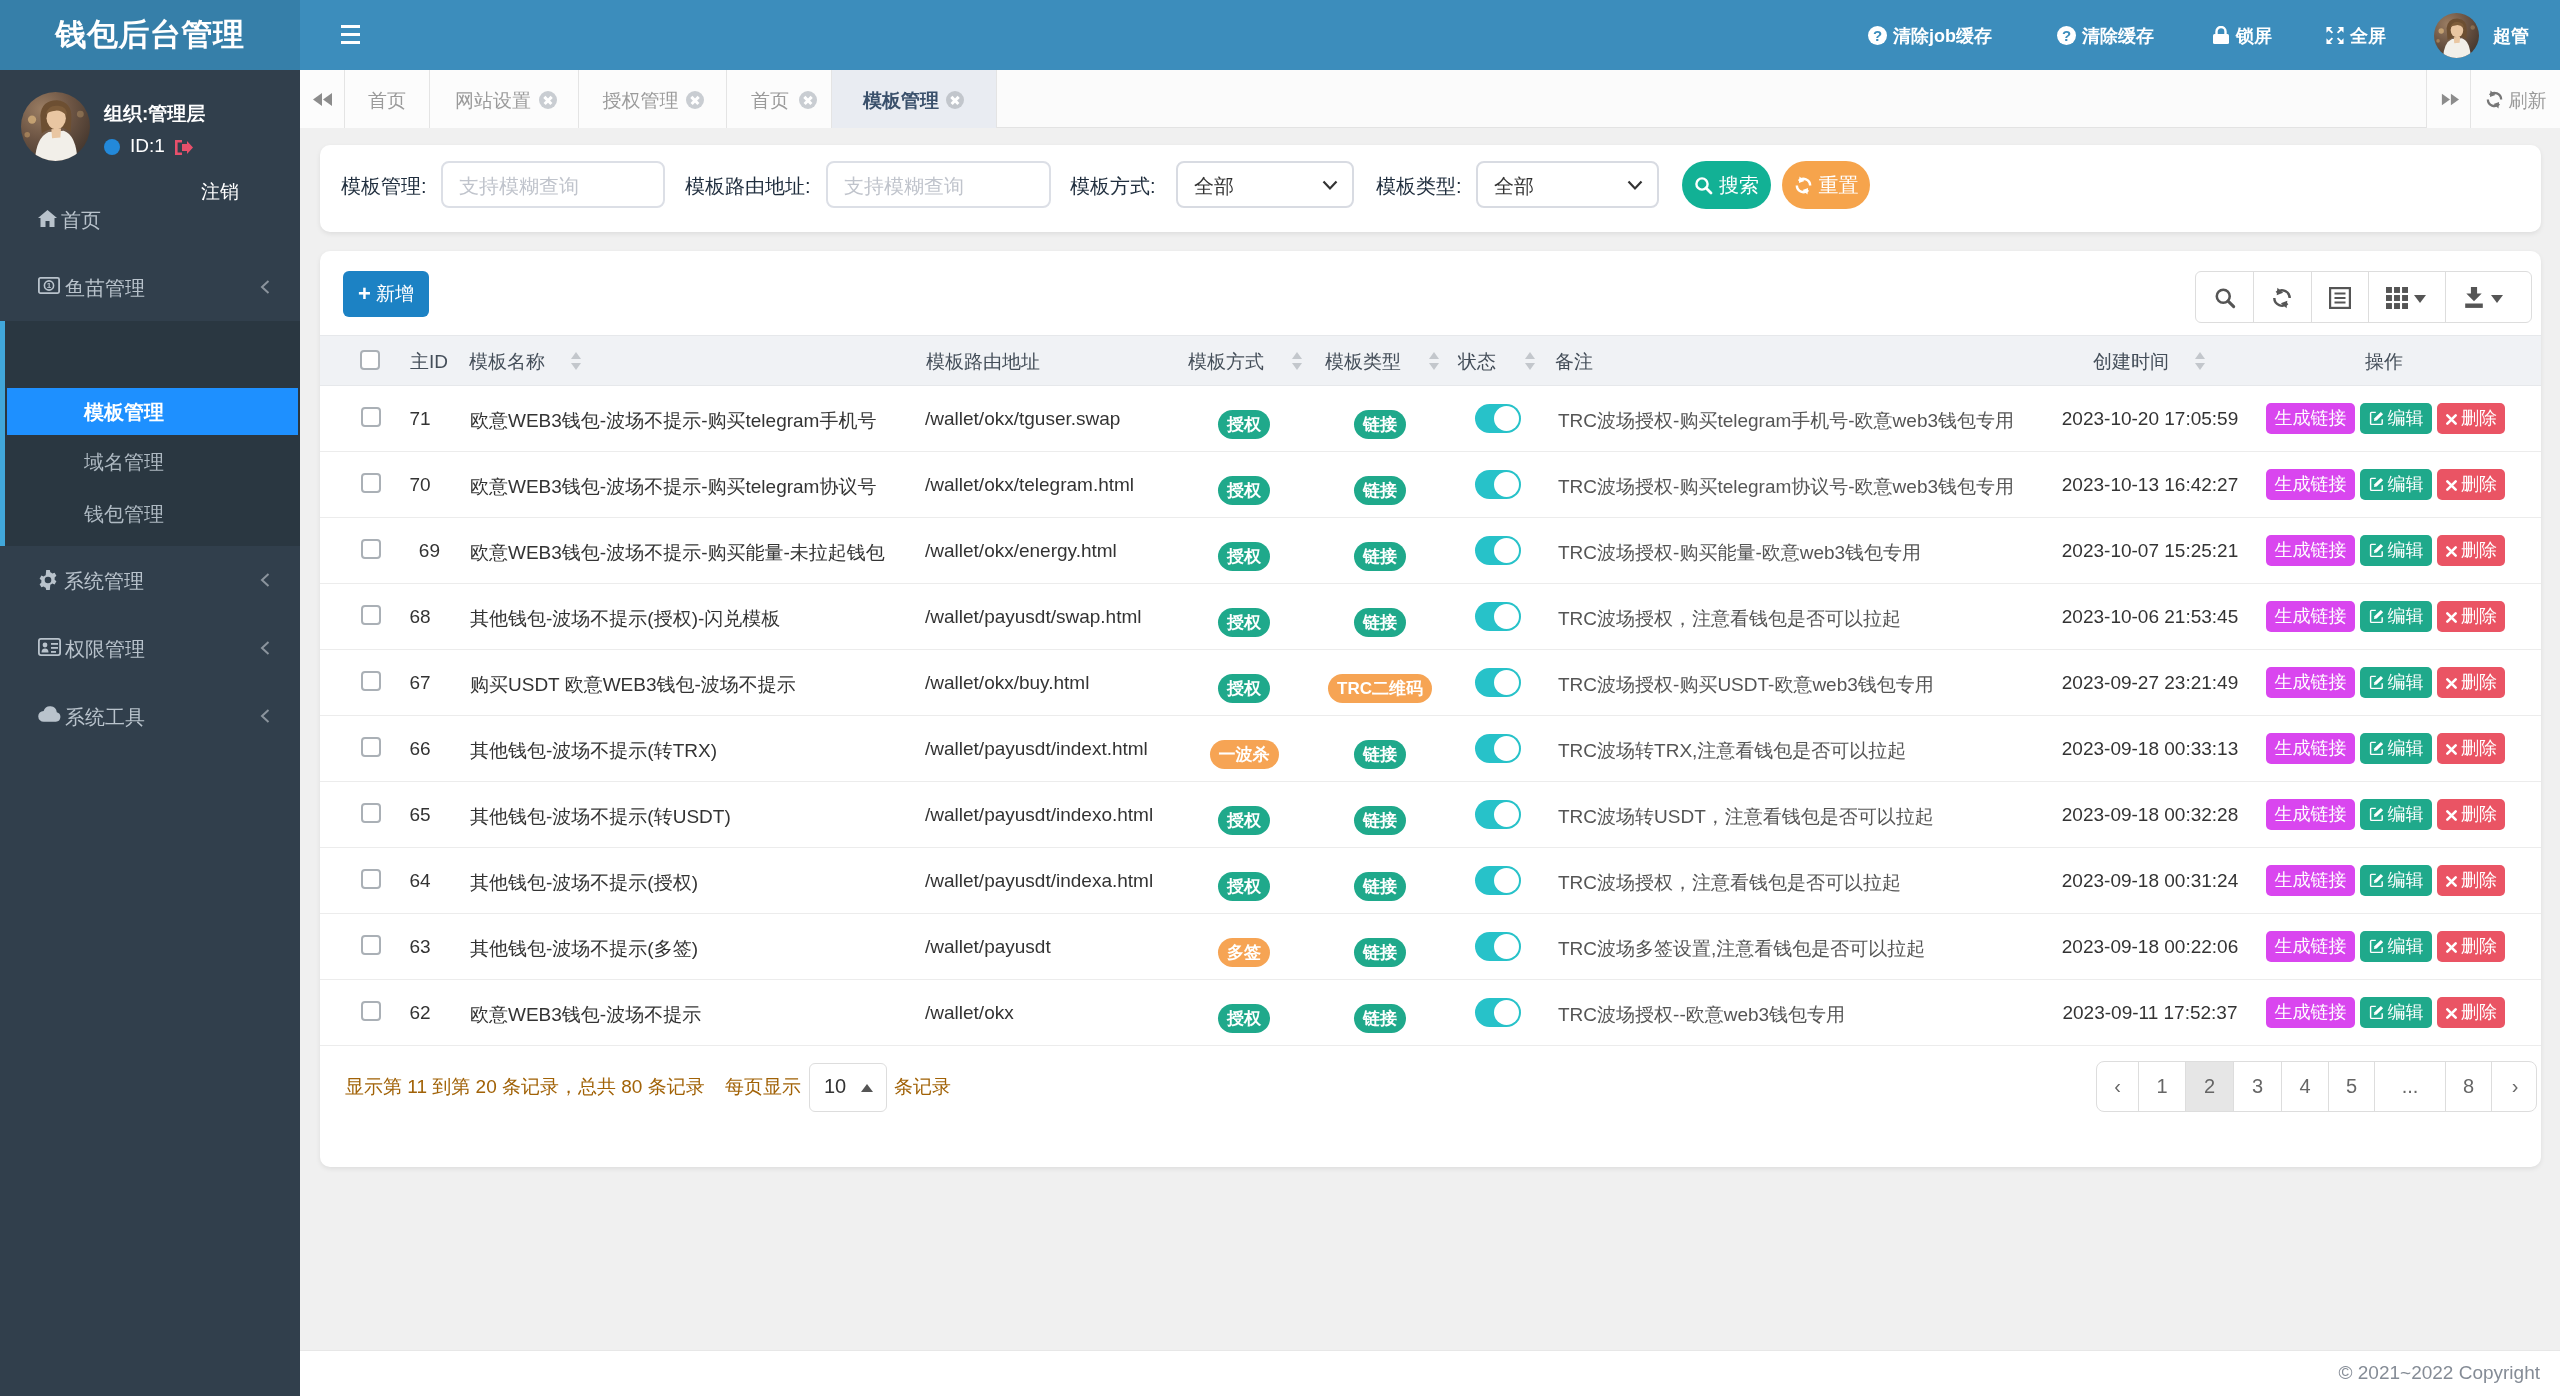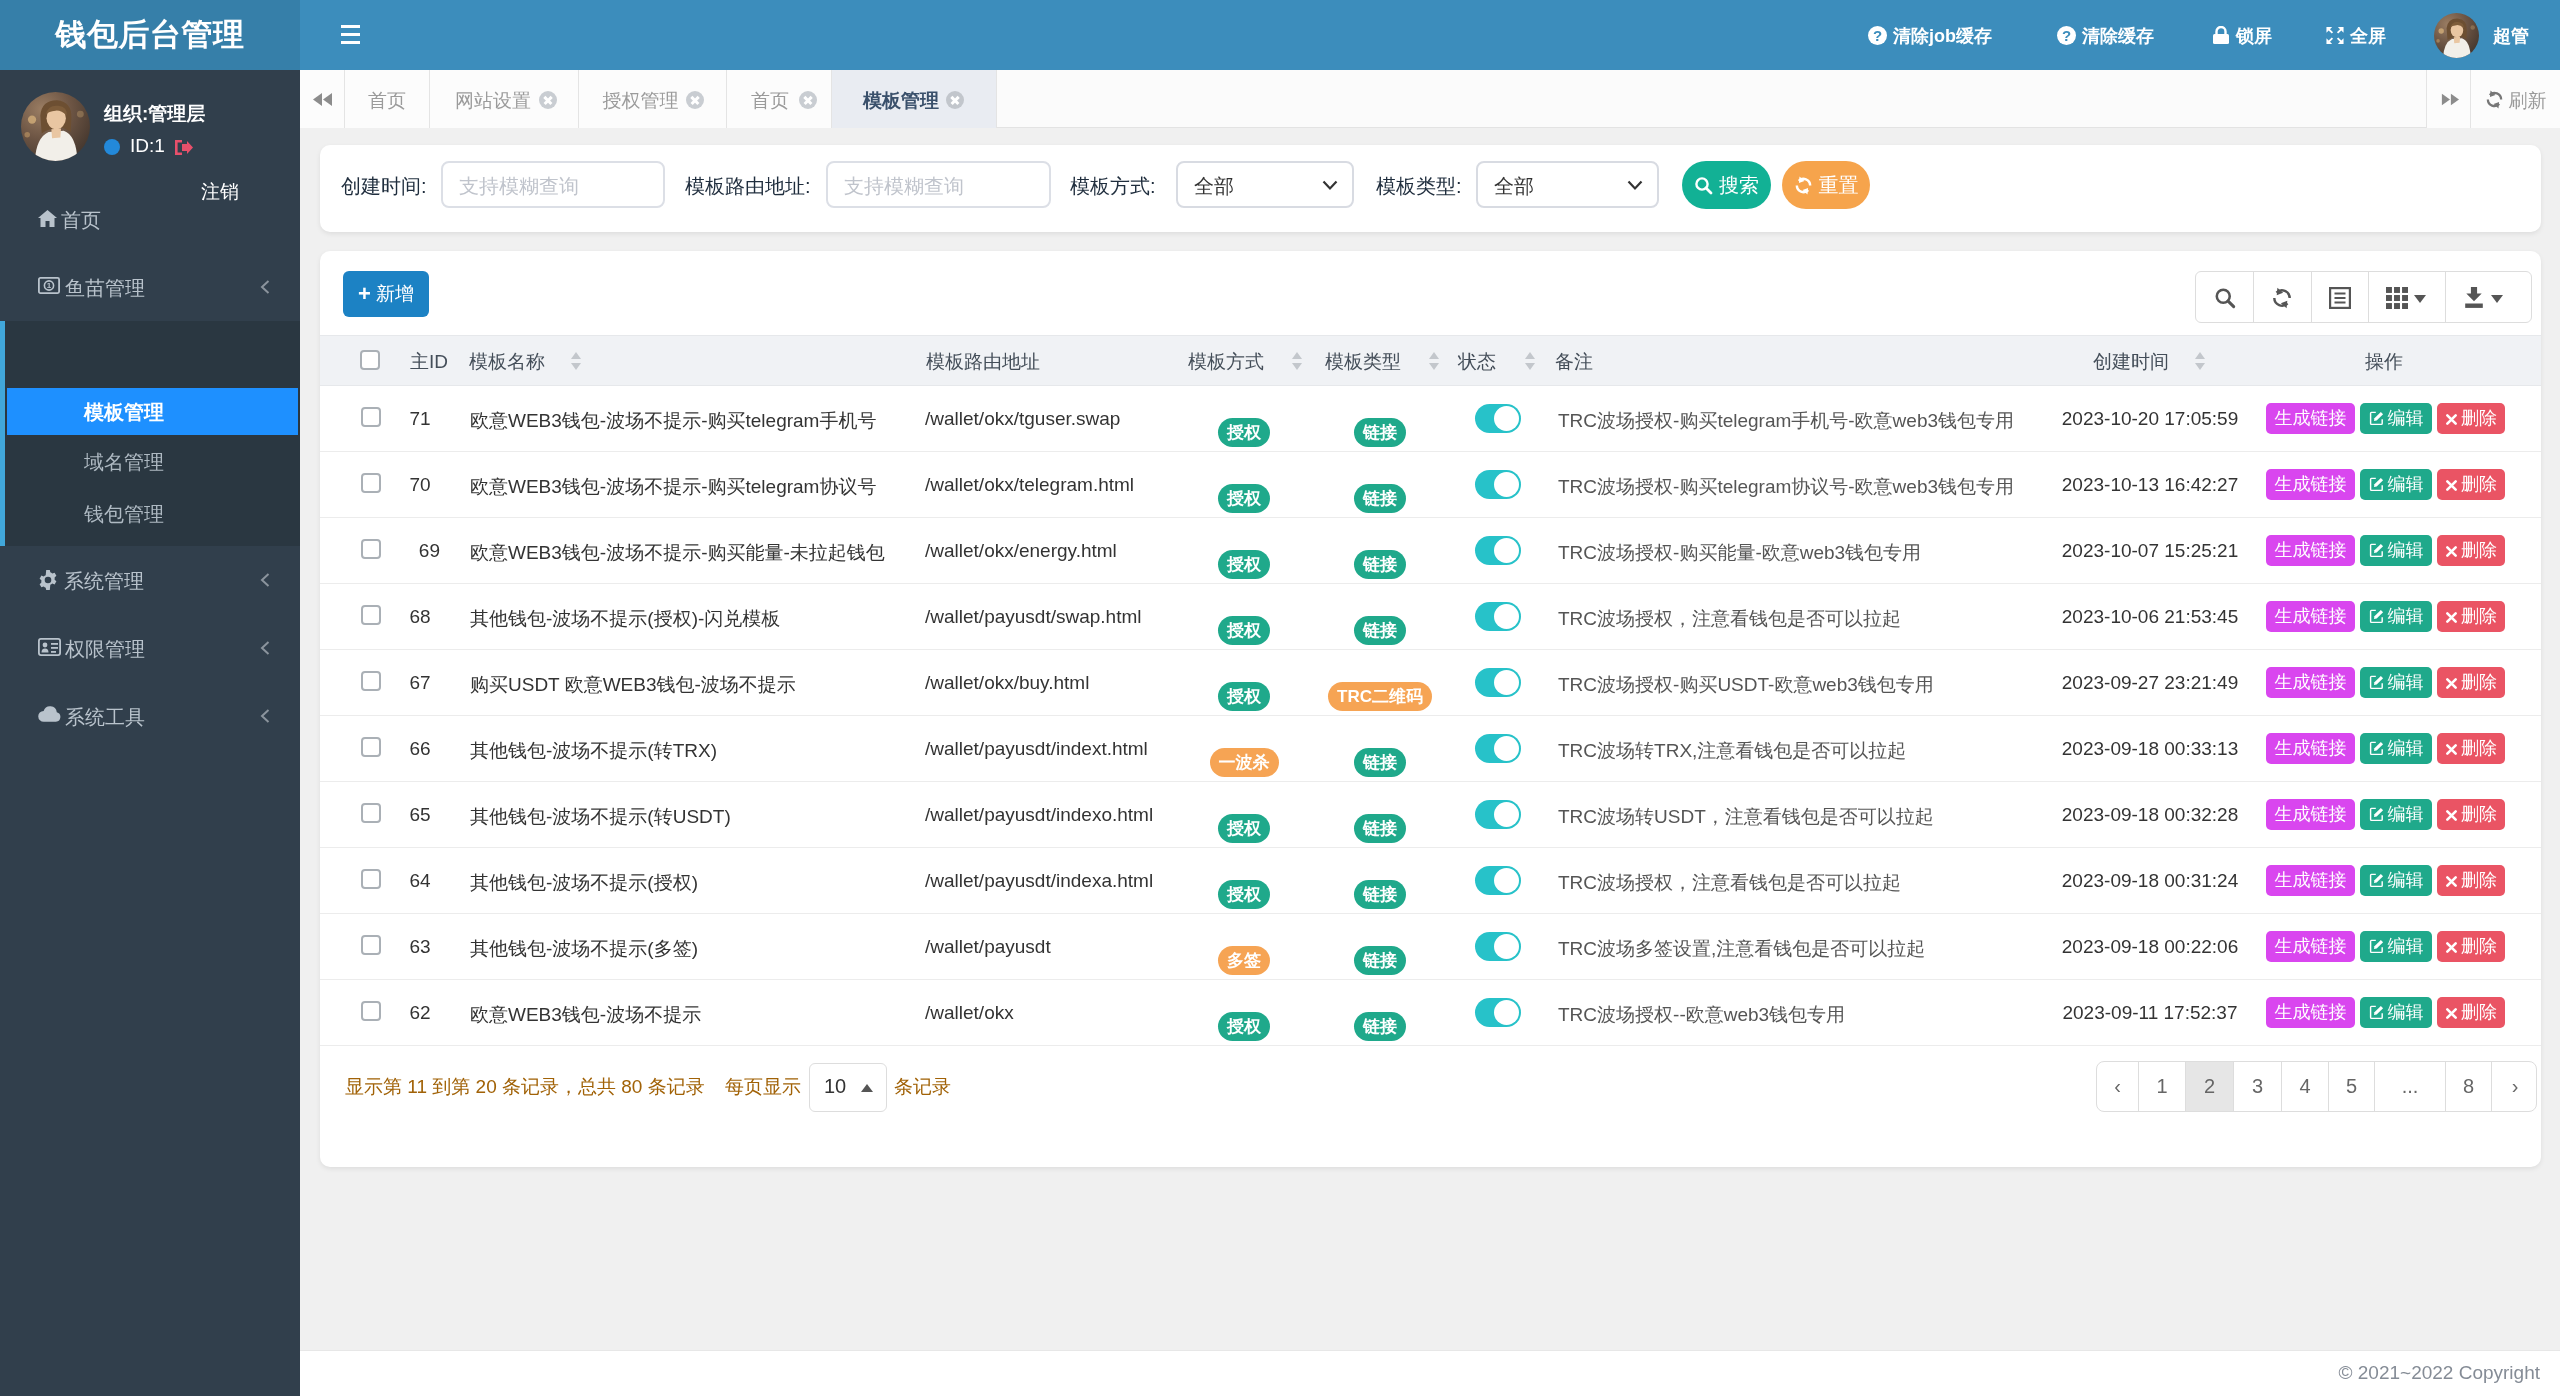--- a/index.html
+++ b/index.html
@@ -51,21 +51,21 @@
 .finput { position:absolute; top:16px; height:47px; background:#fff; border:2px solid #dcdfe6; border-radius:8px; }
 .finput .ph { position:absolute; left:16px; top:10px; font-size:20px; color:#c0c4cc; }
 .fselect { position:absolute; top:16px; height:47px; background:#fff; border:2px solid #d8dbe2; border-radius:8px; }
 .fselect .val { position:absolute; left:16px; top:10px; font-size:20px; color:#333; }
 .pillbtn { position:absolute; top:16px; height:48px; border-radius:24px; color:#fff; font-size:20px; text-align:center; }
 
 .bdg { display:inline-block; height:29px; line-height:29px; padding:0 9px; border-radius:15px; color:#fff;
   font-size:17px; font-weight:700; white-space:nowrap; }
 .bdg-g { background:#1fa98b; }
 .bdg-o { background:#f6a454; }
-.bwrap { position:absolute; top:32px; text-align:center; }
+.bwrap { position:absolute; top:24px; text-align:center; }
 .trow { position:absolute; left:0; width:2221px; height:66px; border-bottom:1px solid #ececec; }
 .cell { position:absolute; top:22px; font-size:19px; color:#333; white-space:nowrap; }
 .cell.note { color:#555; }
 .cb { position:absolute; width:20px; height:20px; border:2px solid #aab0b6; border-radius:4px; background:#fff; }
 .switch { position:absolute; top:18px; width:46px; height:29px; border-radius:15px; background:#27c2c9; }
 .knob { position:absolute; right:2px; top:2px; width:25px; height:25px; border-radius:50%; background:#fff; }
 .abtn { position:absolute; top:17px; height:31px; line-height:31px; border-radius:5px; color:#fff;
   font-size:18px; white-space:nowrap; text-align:center; }
 .ab-o { background:#d946ef; }
 .ab-g { background:#1fa98b; }
@@ -272,21 +272,21 @@
           <path fill="none" stroke="#777" stroke-width="2.4" d="M3 10 A7 7 0 0 0 15 14.8"></path>
           <path fill="#777" d="M14.2 19.4 L14.8 12.6 9 14.8 Z"></path>
         </svg>
     <span class="tname" style="left:12px">刷新</span>
   </div>
 </div>
 
 <div class="content">
 
   <div class="card" style="top:17px;height:87px">
-    <span class="flabel" style="left:21px">创建时间:</span>
+    <span class="flabel" style="left:21px">模板管理:</span>
     <div class="finput" style="left:121px;width:224px">
           <span class="ph">支持模糊查询</span>
         </div>
     <span class="flabel" style="left:365px">模板路由地址:</span>
     <div class="finput" style="left:506px;width:225px">
           <span class="ph">支持模糊查询</span>
         </div>
     <span class="flabel" style="left:750px">模板方式:</span>
     <div class="fselect" style="left:856px;width:178px">
           <span class="val">全部</span>

